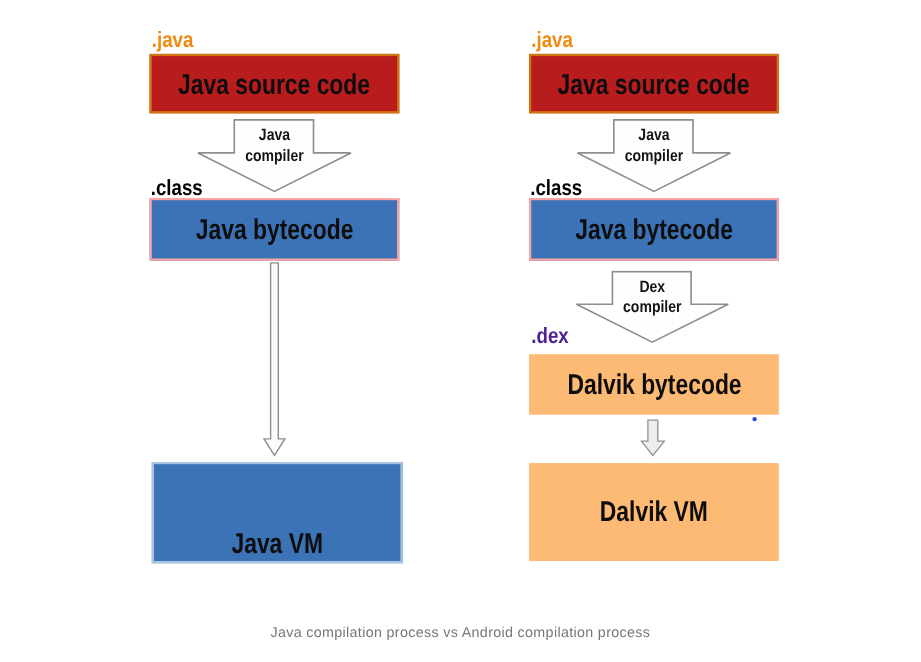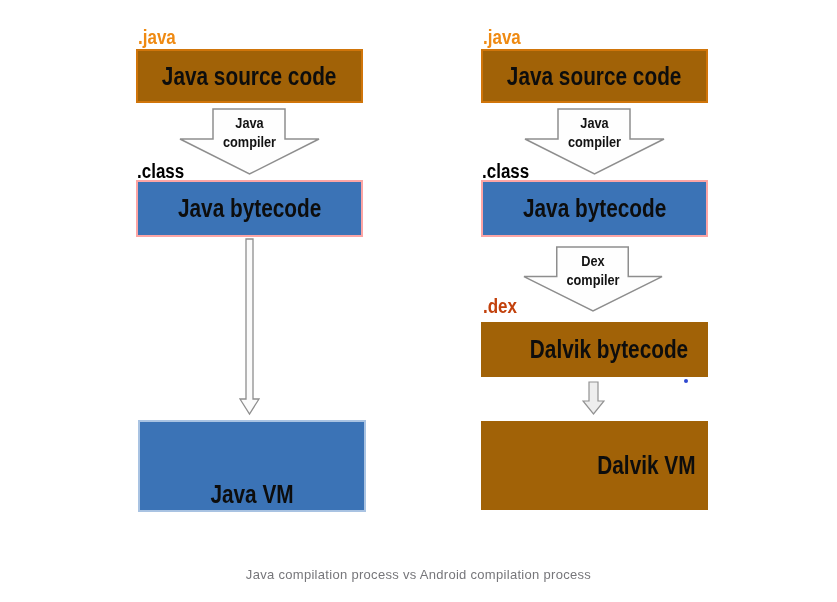--- a/index.html
+++ b/index.html
@@ -6,30 +6,30 @@
   #stage{
     position:relative;width:837px;height:602px;background:#ffffff;overflow:hidden;
     font-family:"Liberation Sans", sans-serif;
   }
   .ext-label{
     position:absolute;font-size:20px;font-weight:bold;white-space:nowrap;
   }
   .ext-label span{display:inline-block;transform:scaleX(.85);transform-origin:left center;}
   .ext-orange{color:#ef8a12;}
   .ext-blue{color:#000000;}
-  .ext-red{color:#c2410c;}
+  .ext-red{color:#4c1d95;}
   .box{
     position:absolute;display:flex;align-items:center;justify-content:center;
     color:#0d0d0d;font-weight:bold;font-size:26px;white-space:nowrap;box-sizing:border-box;
   }
   .box span{display:inline-block;transform:scaleX(.8);transform-origin:center;}
-  .box-orange{background:#a16207;border:2px solid #d0750a;}
+  .box-orange{background:#b91c1c;border:2px solid #d0750a;}
   .box-blue{background:#3b73b6;border:2px solid #fca5a5;}
   .box-blue-light{background:#3b73b6;border:2px solid #a9c3e2;}
-  .box-red{background:#a16207;justify-content:flex-end;}
+  .box-red{background:#fdba74;}
   .block-arrow{position:absolute;}
   .block-arrow svg{position:absolute;left:0;top:0;width:100%;height:100%;}
   .arrow-text{
     position:absolute;left:0;top:5px;width:100%;text-align:center;
     font-size:15px;font-weight:bold;line-height:19px;color:#131313;
   }
   .arrow-text span{display:block;transform:scaleX(.85);transform-origin:center;}
   .thin-arrow{position:absolute;}
   .caption{
     position:absolute;left:0;top:542px;width:100%;text-align:center;

